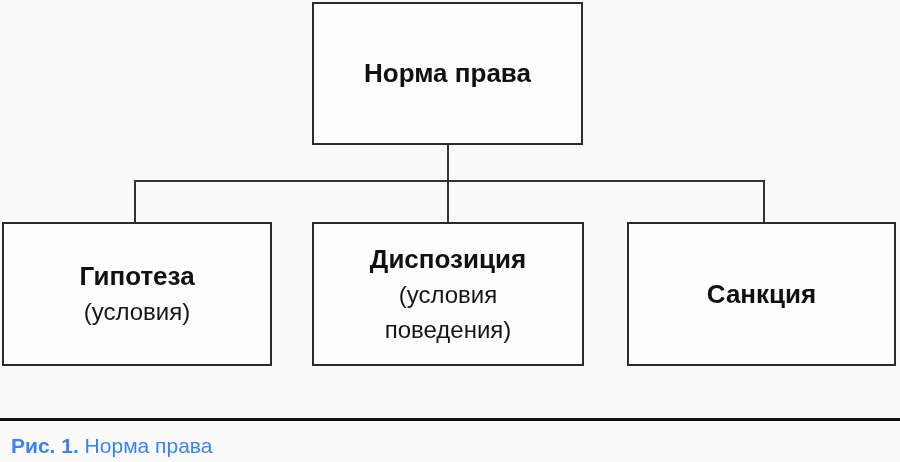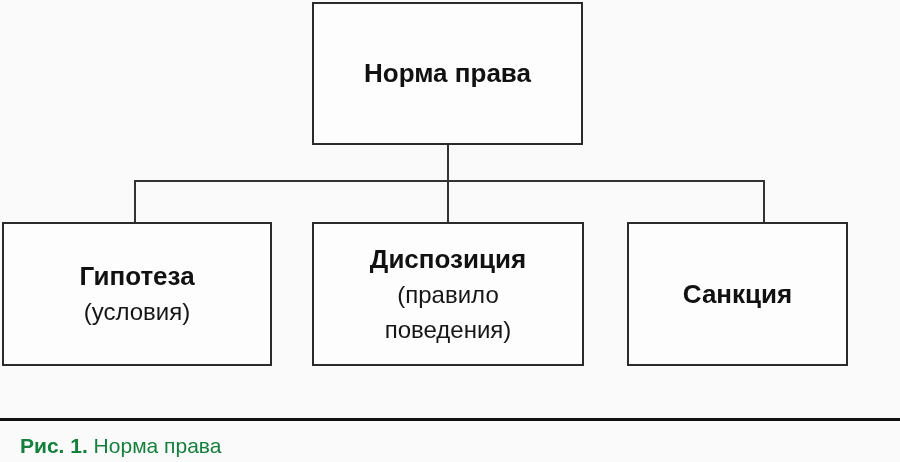--- a/index.html
+++ b/index.html
@@ -36,21 +36,21 @@
   }
   .box .subtitle {
     font-weight: normal;
     font-size: 24px;
     line-height: 35px;
     color: #161616;
   }
   #root-box   { left: 312px; top: 2px;   width: 271px; height: 143px; }
   #child-box-1{ left: 2px;   top: 222px; width: 270px; height: 144px; }
   #child-box-2{ left: 312px; top: 222px; width: 272px; height: 144px; }
-  #child-box-3{ left: 627px; top: 222px; width: 221px; height: 144px; justify-content: center; }
+  #child-box-3{ left: 627px; top: 222px; width: 269px; height: 144px; justify-content: center; }
 
   .line {
     position: absolute;
     background: #333333;
   }
   #conn-root-v { left: 447px; top: 145px; width: 2px;   height: 36px; }
   #conn-h      { left: 134px; top: 180px; width: 631px; height: 2px;  }
   #conn-v-1    { left: 134px; top: 181px; width: 2px;   height: 41px; }
   #conn-v-2    { left: 447px; top: 181px; width: 2px;   height: 41px; }
   #conn-v-3    { left: 763px; top: 181px; width: 2px;   height: 41px; }
@@ -58,25 +58,25 @@
   .divider {
     position: absolute;
     left: 0;
     top: 418px;
     width: 900px;
     height: 3px;
     background: #111111;
   }
   .caption {
     position: absolute;
-    left: 20px;
+    left: 11px;
     top: 433px;
     font-size: 21px;
     line-height: 26px;
-    color: #15803d;
+    color: #3b82f6;
     white-space: nowrap;
   }
   .caption .cap-label { font-weight: bold; }
   .caption .cap-text  { font-weight: normal; }
 </style>
 </head>
 <body>
 
 <div class="canvas">
 
@@ -90,21 +90,21 @@
   <div class="line" id="conn-v-2"></div>
   <div class="line" id="conn-v-3"></div>
 
   <div class="box" id="child-box-1">
     <span class="title">Гипотеза</span>
     <span class="subtitle">(условия)</span>
   </div>
 
   <div class="box" id="child-box-2">
     <span class="title">Диспозиция</span>
-    <span class="subtitle">(правило поведения)</span>
+    <span class="subtitle">(условия поведения)</span>
   </div>
 
   <div class="box" id="child-box-3">
     <span class="title">Санкция</span>
   </div>
 
   <div class="divider"></div>
   <div class="caption">
     <span class="cap-label">Рис. 1.</span><span class="cap-text"> Норма права</span>
   </div>

